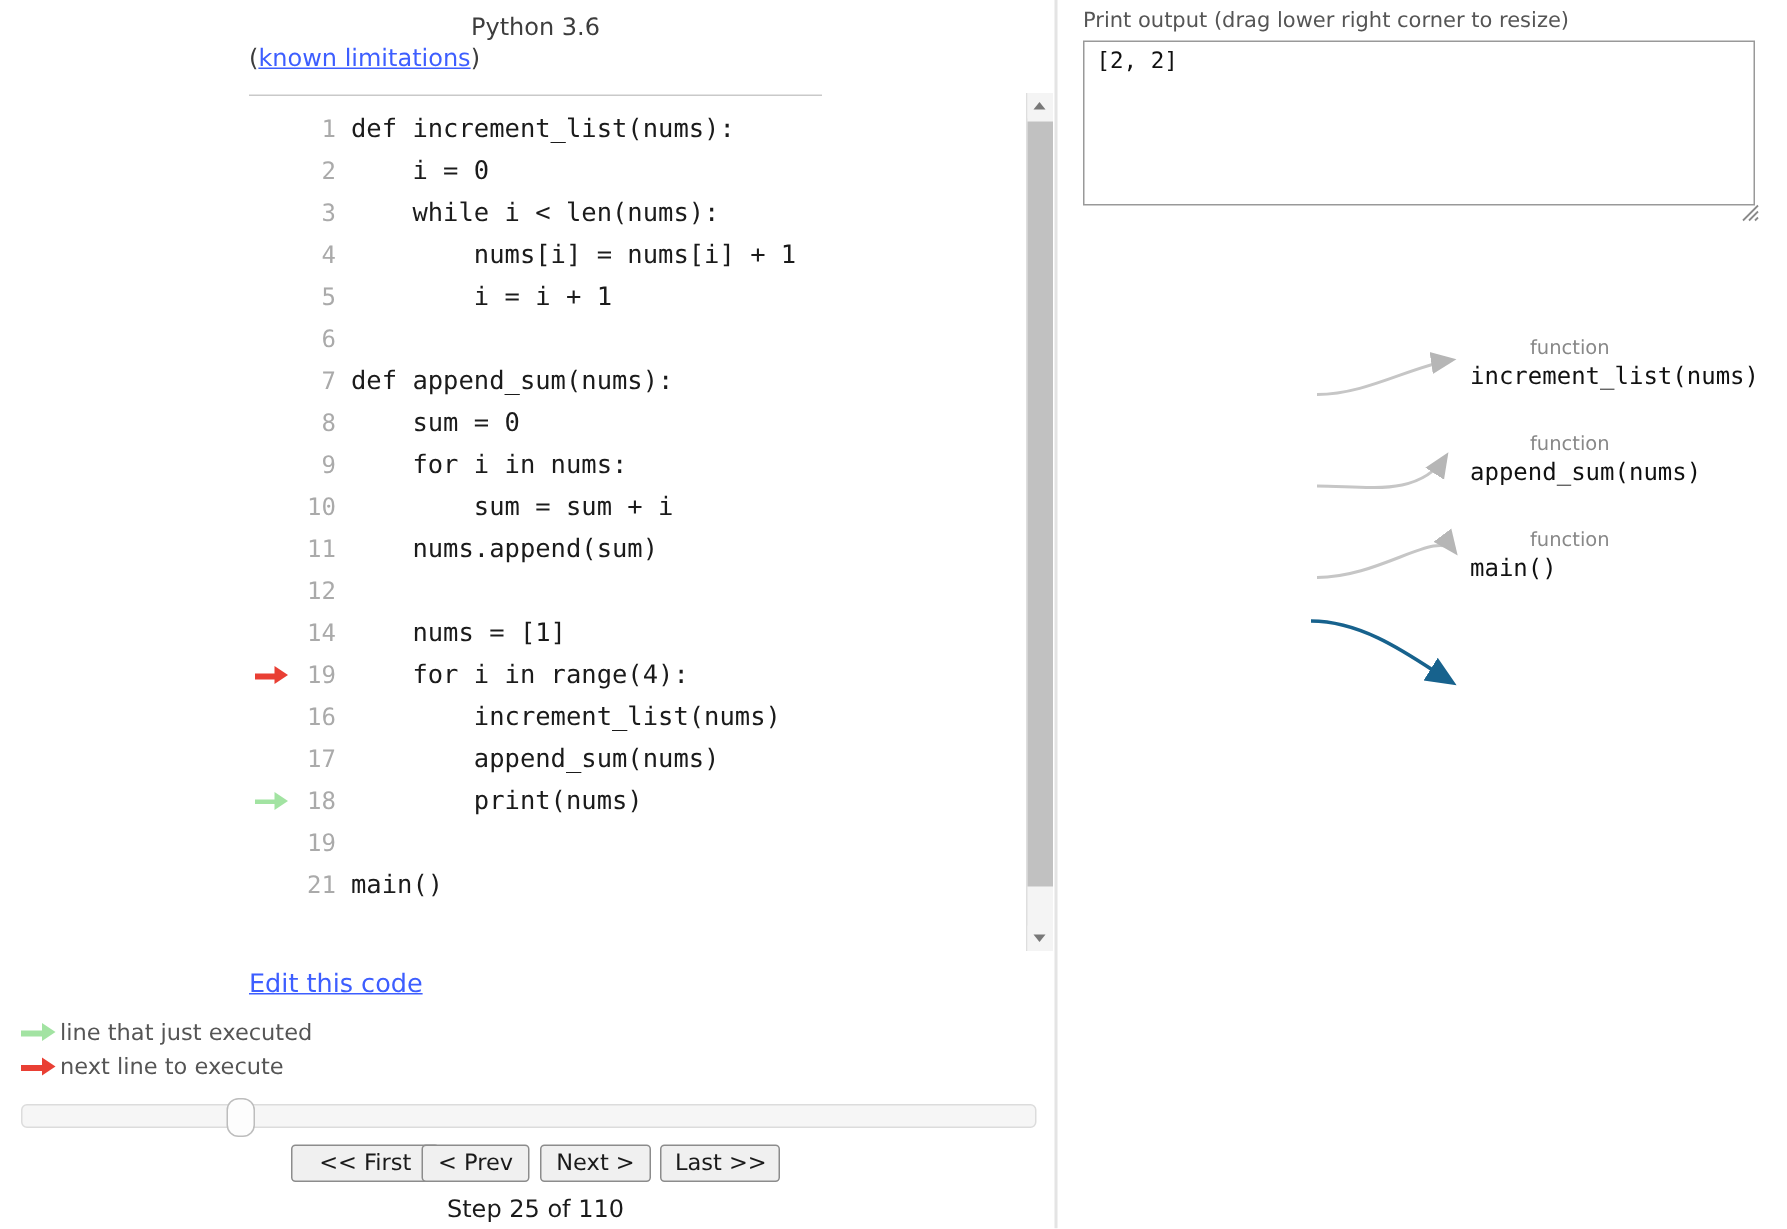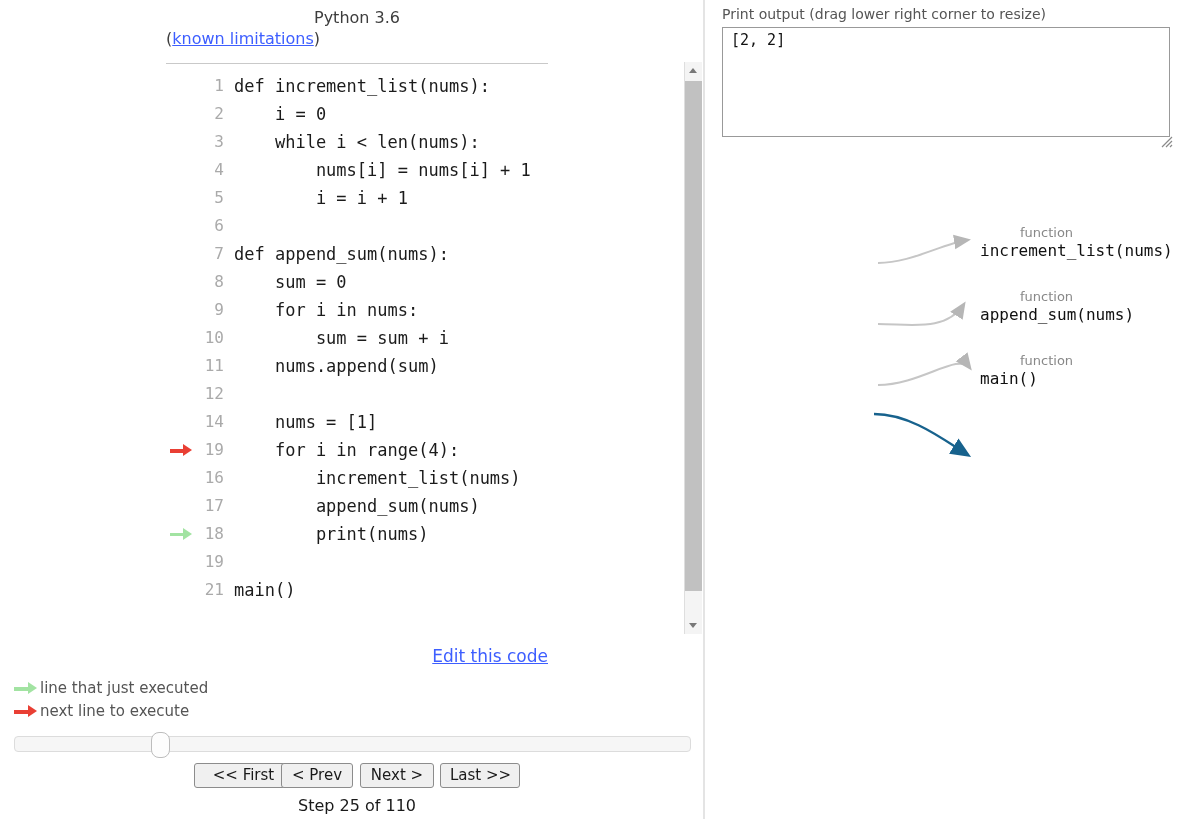--- a/index.html
+++ b/index.html
@@ -94,21 +94,21 @@
   }
   .sb-btn.up .tri { top: 6px; border-bottom: 5px solid #787878; }
   .sb-btn.down .tri { top: 6px; border-top: 5px solid #787878; }
   #sb-thumb {
     position: absolute; left: 0; top: 19px;
     width: 17px; height: 510px; background: #c1c1c1;
   }
 
   .edit-link {
     position: absolute; left: 166px; top: 646px; width: 382px;
-    text-align: right; font-size: 17px;
+    text-align: left; font-size: 17px;
   }
   .edit-link a { color: #3D5EFF; text-decoration: underline; }
 
   
   .legend-row {
     position: absolute; left: 14px;
     height: 22px; line-height: 22px;
     font-size: 15px; color: #555555;
   }
   .legend-row.just { top: 677px; }

